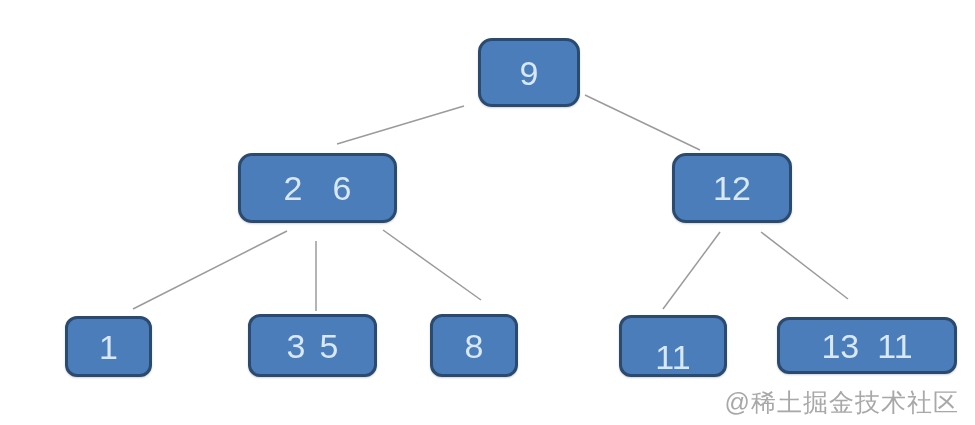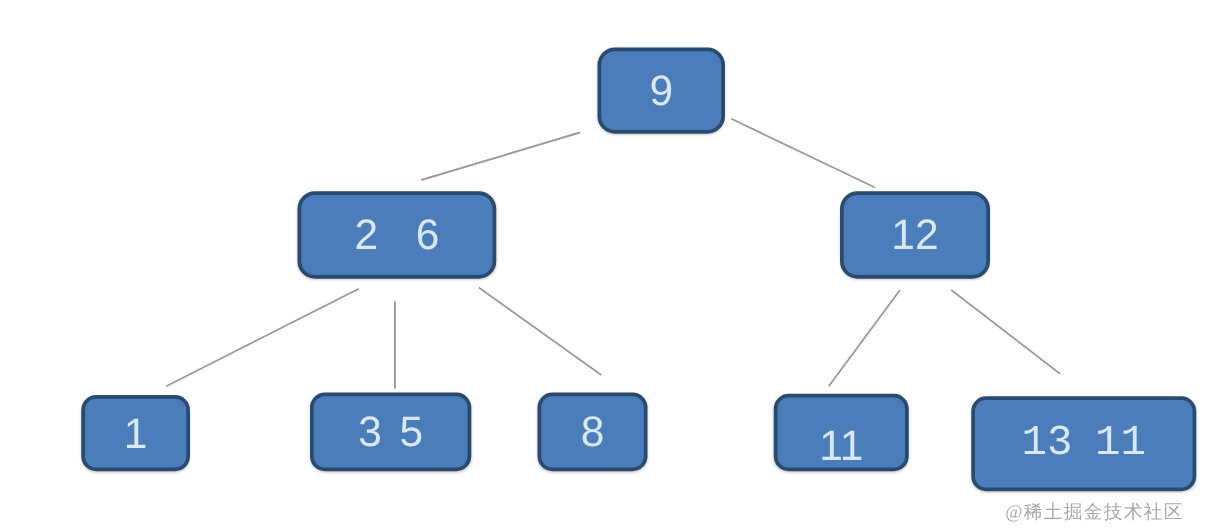--- a/index.html
+++ b/index.html
@@ -44,27 +44,26 @@
     font-size: 34px;
     line-height: 1;
     box-shadow: 0 1px 2px rgba(0,0,0,0.18);
   }
   .node .key { display: inline-block; }
   .gap-lg { gap: 30px; }
   .gap-md { gap: 18px; }
   .gap-sm { gap: 14px; }
   .watermark {
     position: absolute;
-    right: 28px;
+    right: 16px;
     bottom: 6px;
     color: var(--watermark, #a8a8a8);
-    font-size: 15px;
+    font-size: 25px;
     letter-spacing: 1px;
     user-select: none;
-    font-family: Liberation Serif, serif;
   }
 </style>
 </head>
 <body>
 
 <div class="canvas">
 
   <svg class="edges-layer" viewBox="0 0 975 425" xmlns="http://www.w3.org/2000/svg" aria-hidden="true">
     <line x1="464" y1="106" x2="337" y2="144"></line>
     <line x1="585" y1="95" x2="700" y2="150"></line>
@@ -98,20 +97,20 @@
   </div>
 
   <div class="node" style="left:430px; top:314px; width:88px; height:63px; border-radius:12px;">
     <span class="key">8</span>
   </div>
 
   <div class="node" style="left:619px; top:315px; width:108px; height:62px; border-radius:12px;align-items:flex-end;">
     <span class="key">11</span>
   </div>
 
-  <div class="node gap-md" style="left:777px; top:317px; width:180px; height:76px; border-radius:12px;font-family:Liberation Mono, monospace;">
+  <div class="node gap-md" style="left:777px; top:317px; width:180px; height:57px; border-radius:12px;">
     <span class="key">13</span>
     <span class="key">11</span>
   </div>
 
   <div class="watermark">@稀土掘金技术社区</div>
 
 </div>
 
 </body></html>

